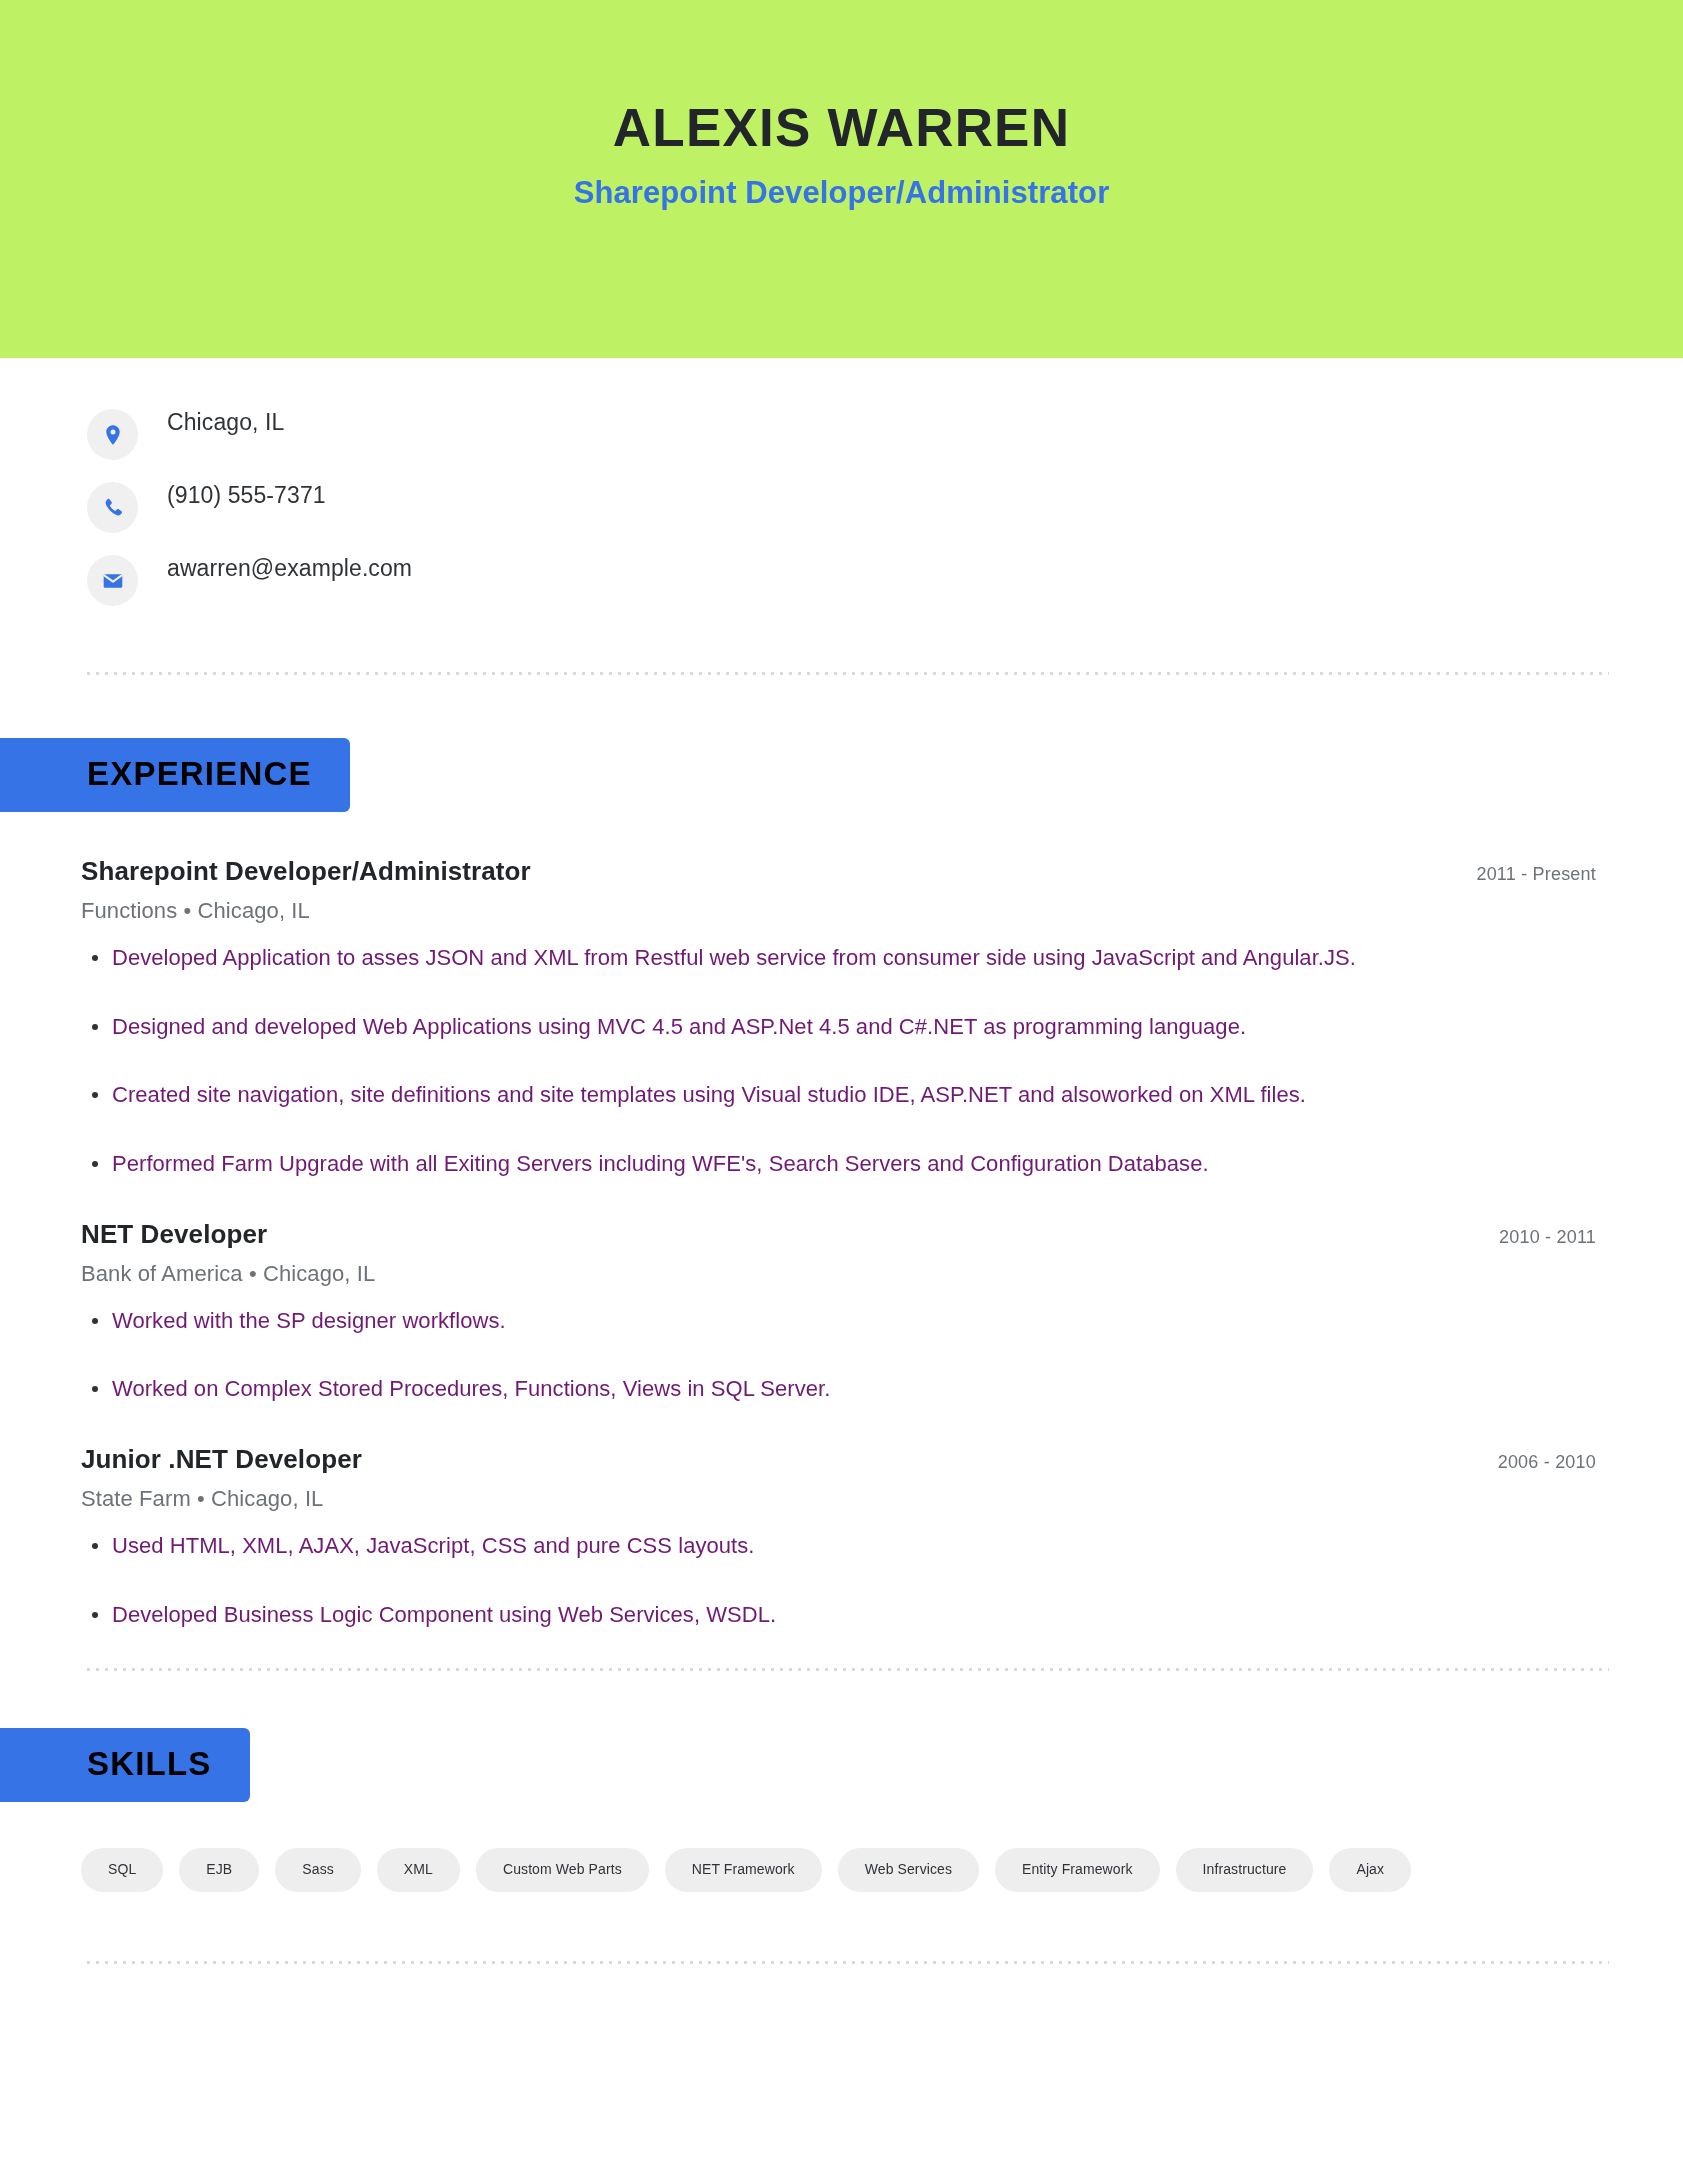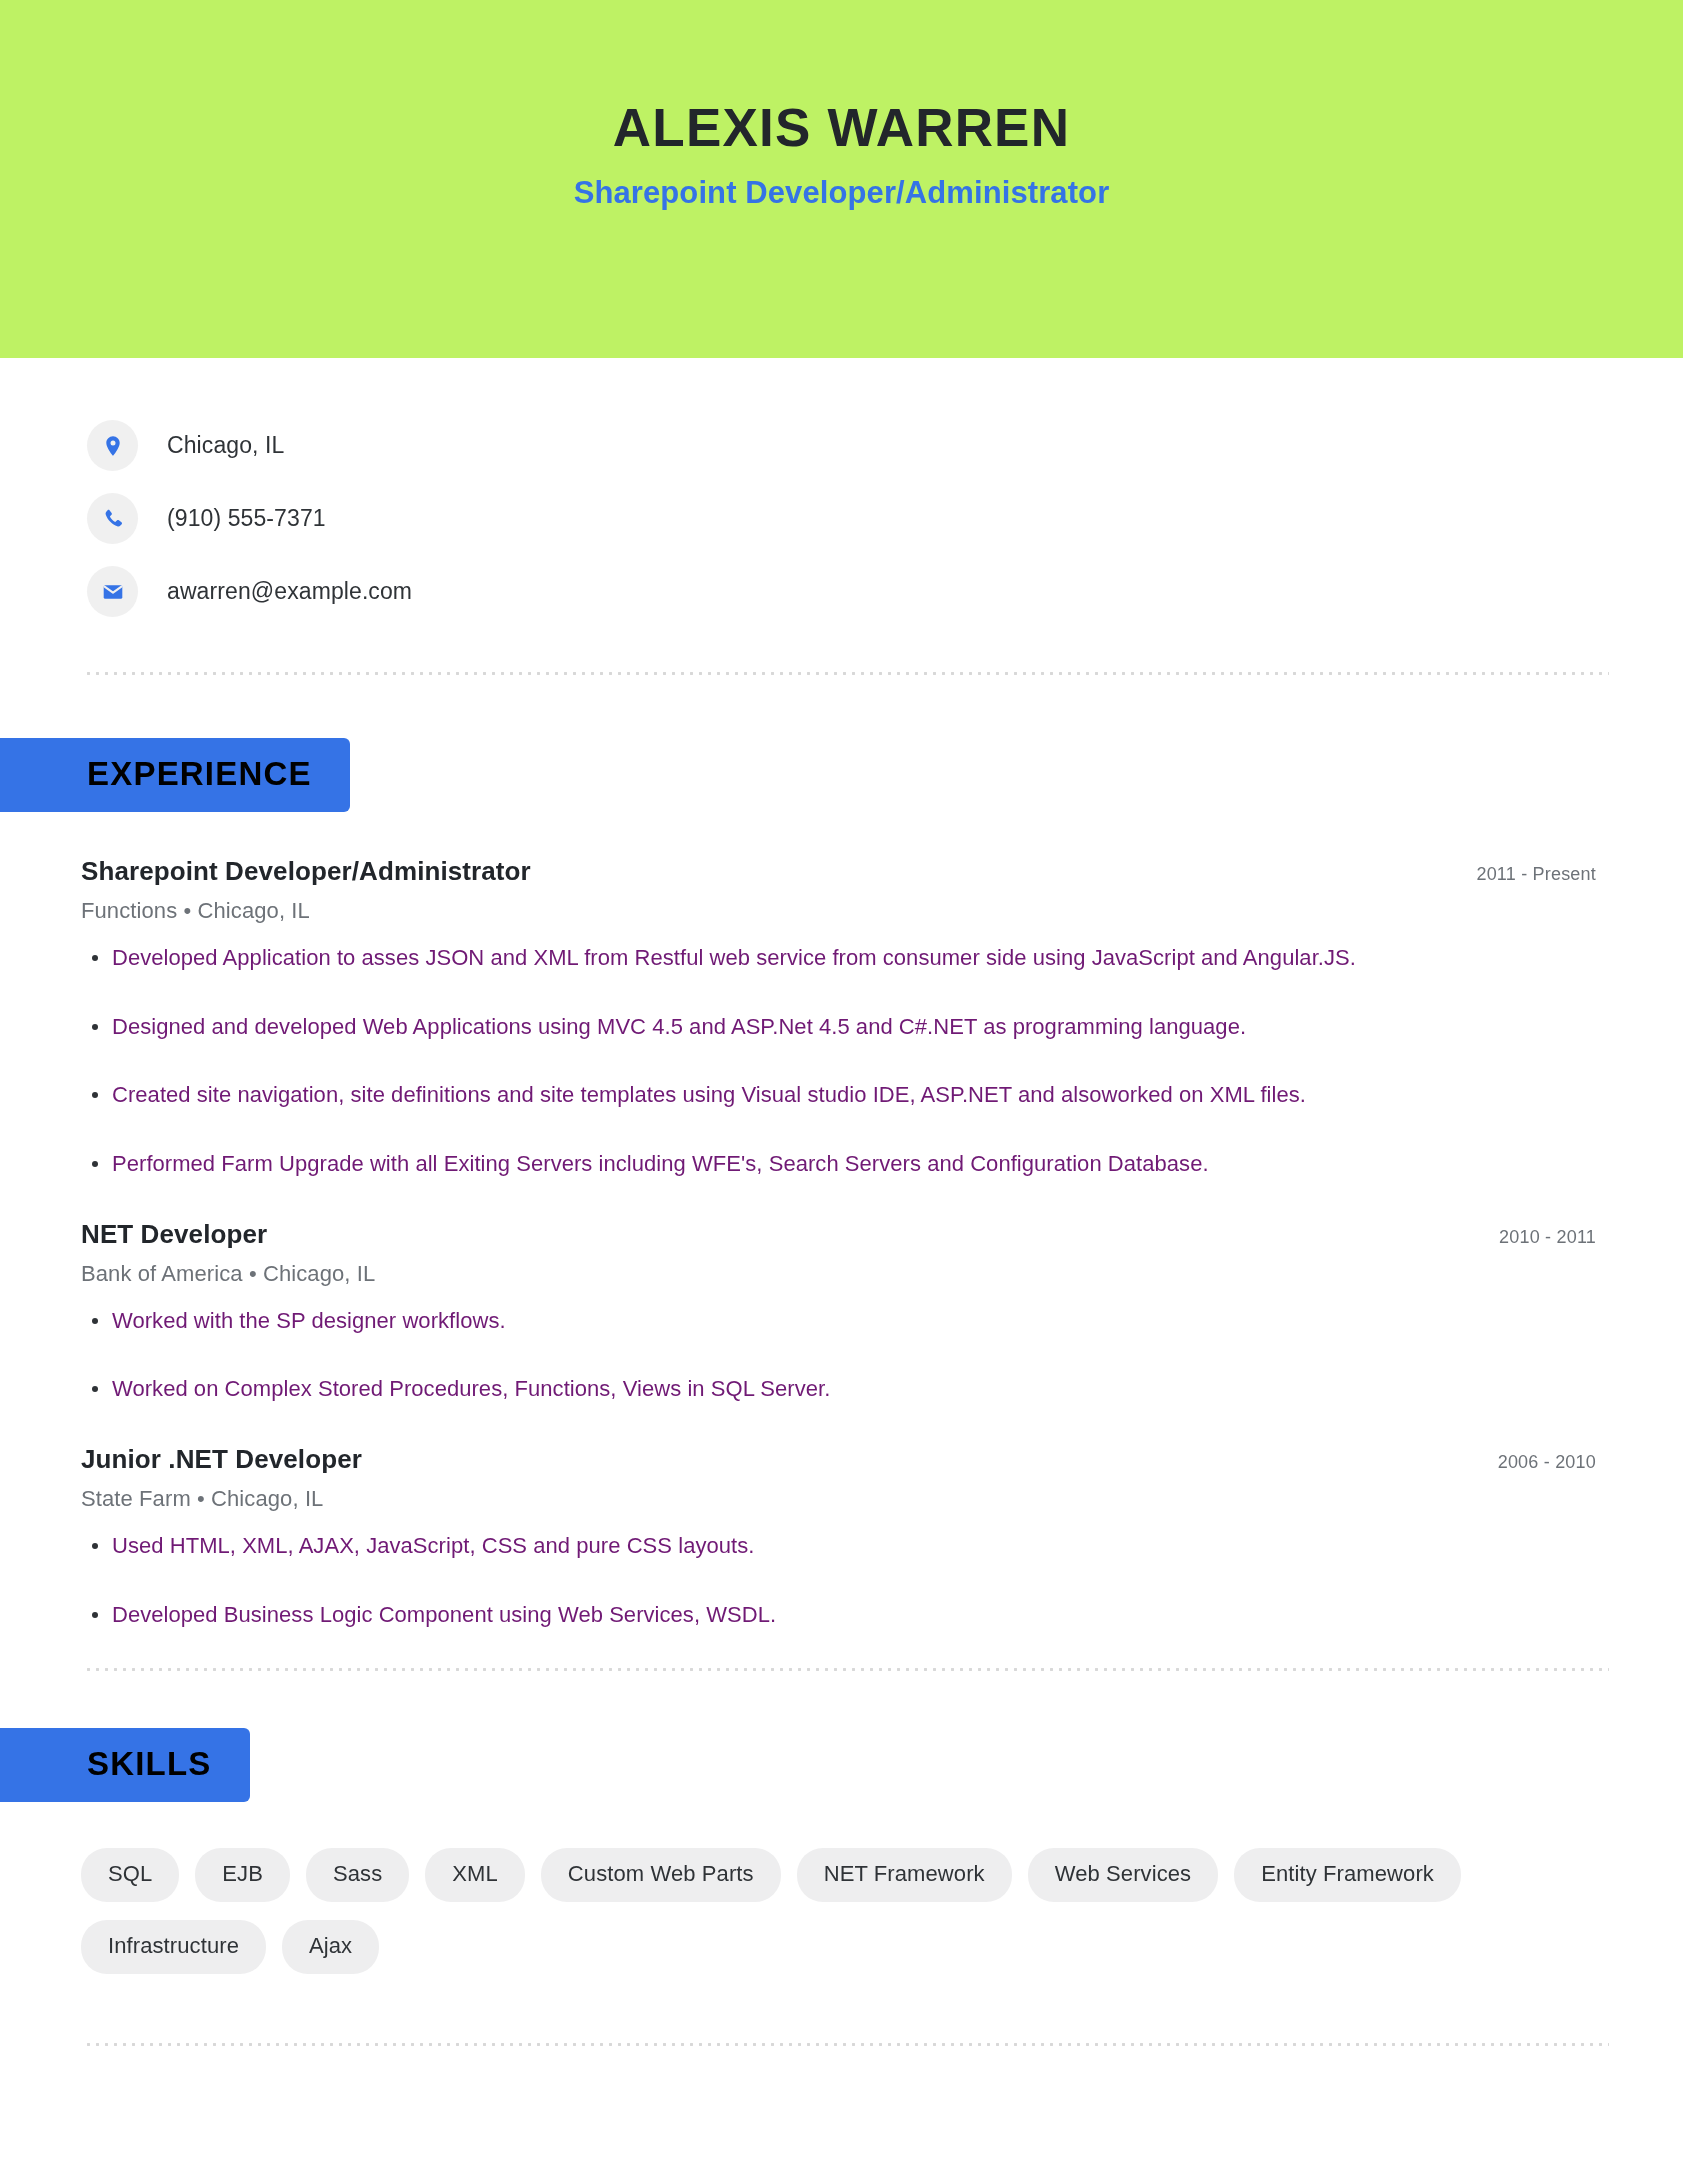--- a/index.html
+++ b/index.html
@@ -45,21 +45,20 @@
     letter-spacing: 0.1px;
     margin-top: 18px;
   }
 
   
   .contact {
     padding: 51px 0 0 87px;
   }
   .contact-row {
     display: flex;
-    align-items: center;
     height: 73px;
   }
   .contact-icon {
     width: 51px;
     height: 51px;
     border-radius: 50%;
     background: #f0f0f0;
     display: flex;
     align-items: center;
     justify-content: center;
@@ -160,21 +159,21 @@
     padding: 46px 87px 0 81px;
     display: flex;
     flex-wrap: wrap;
     gap: 18px 16px;
     max-width: 1515px;
   }
   .skill-pill {
     background: #eeeeef;
     border-radius: 26px;
     padding: 13px 27px 15px 27px;
-    font-size: 22px;
+    font-size: 14px;
     color: #2f3337;
     letter-spacing: 0.1px;
     white-space: nowrap;
     text-align: center;
   }
 </style>
 </head>
 <body>
 
 <div class="page">

